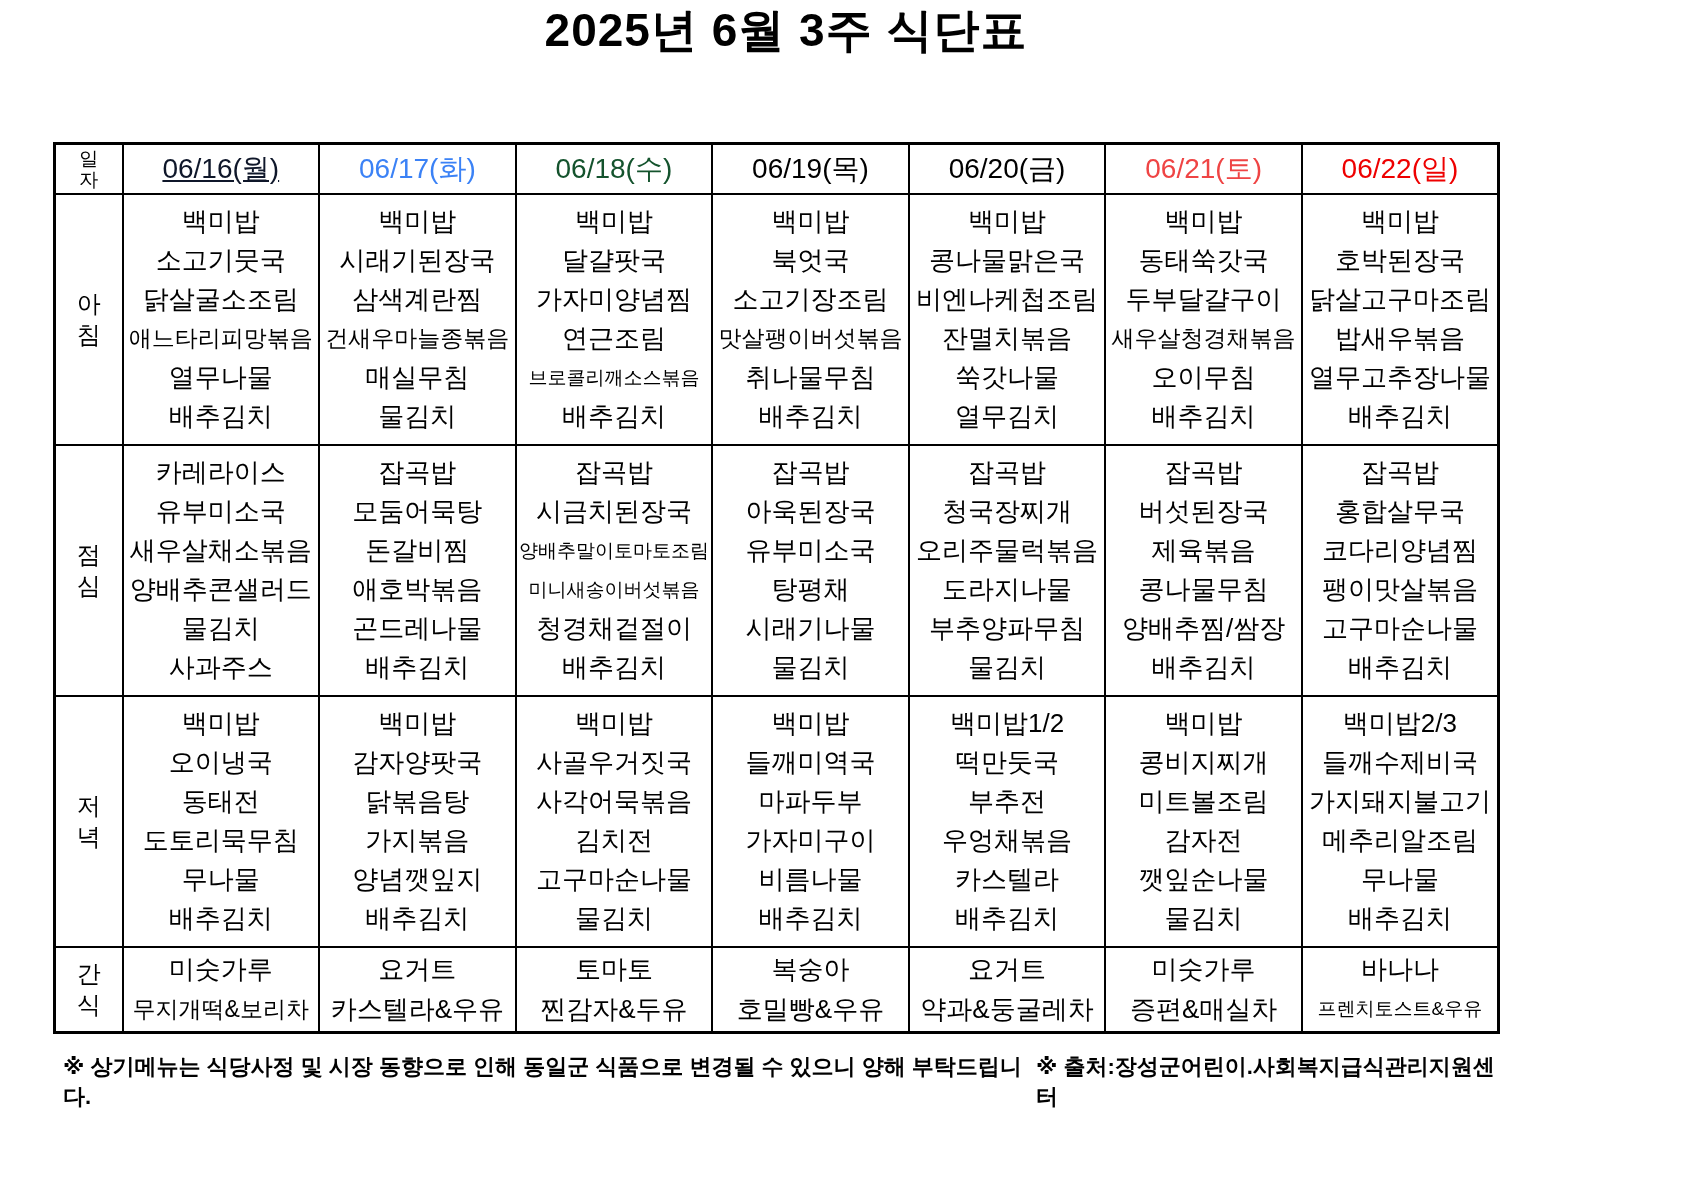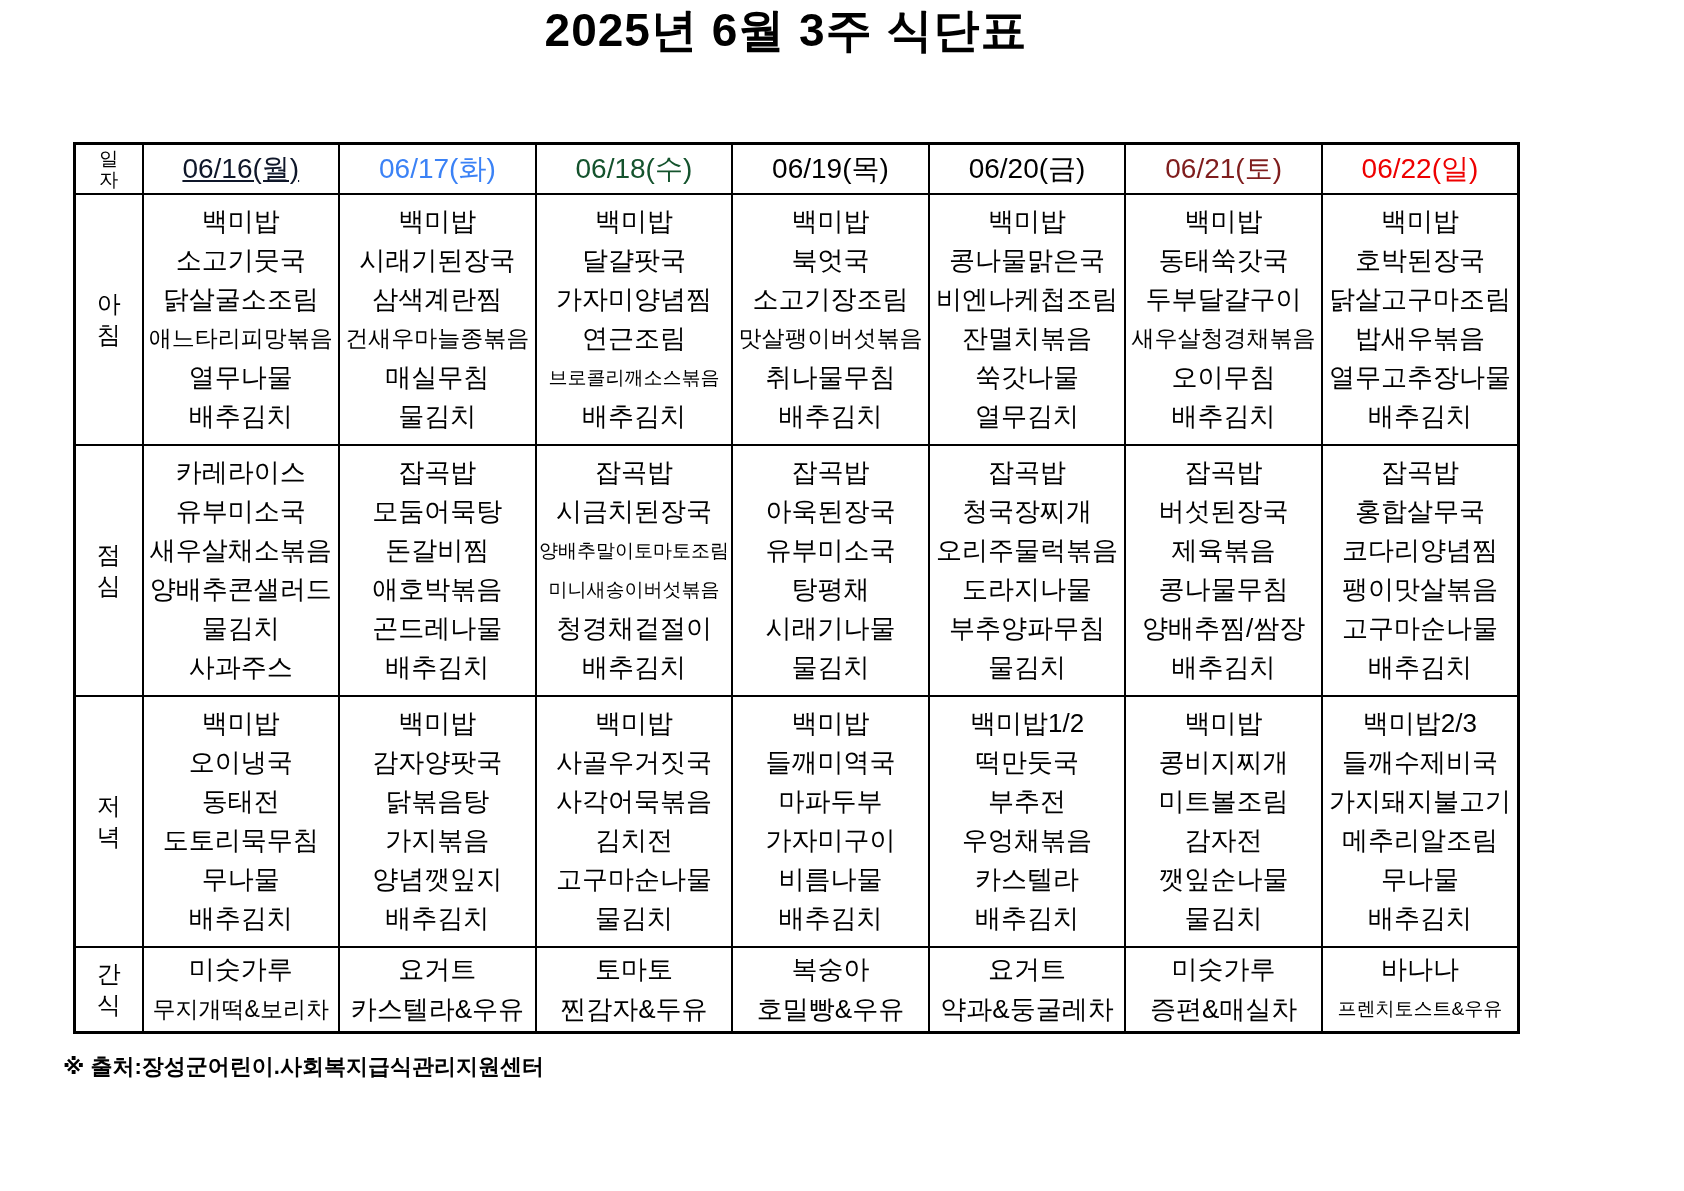--- a/index.html
+++ b/index.html
@@ -20,21 +20,21 @@
   .title{
     margin:0;
     width:1572px;          
     text-align:center;
     font-size:46px;
     font-weight:bold;
     letter-spacing:1px;
   }
   .table-wrap{
     position:absolute;
-    left:73px;
+    left:53px;
     top:142px;
     width:1447px;
     border-radius:16px;
   }
   table.menu-table{
     border-collapse:collapse;
     table-layout:fixed;
     width:1447px;
     border:3px solid #000;
   }
@@ -119,21 +119,21 @@
         <tr>
           <th class="corner">
             <span>일자</span>
           </th>
 
         <th class="date-cell" style="color: #0f172a; text-decoration: underline;">06/16(월)</th>
             <th class="date-cell" style="color: #3b82f6;">06/17(화)</th>
             <th class="date-cell" style="color: #14532d;">06/18(수)</th>
             <th class="date-cell" style="color: rgb(0, 0, 0);">06/19(목)</th>
             <th class="date-cell" style="color: rgb(0, 0, 0);">06/20(금)</th>
-            <th class="date-cell" style="color: #7f1d1d;">06/21(토)</th>
+            <th class="date-cell" style="color: #ef4444;">06/21(토)</th>
             <th class="date-cell" style="color: rgb(238, 0, 0);">06/22(일)</th>
           </tr>
       </thead>
       <tbody>
 
       <tr>
             <th class="row-label"><span>아침</span></th>
             <td class="menu-cell">
               <div class="inner">
                 <div class="menu-item">백미밥</div>
@@ -394,16 +394,17 @@
                 <div class="menu-item">바나나</div>
                 <div class="menu-item xs">프렌치토스트&amp;우유</div>
               </div>
             </td>
           </tr>
         </tbody>
     </table>
   </div>
 
   <div class="footer">
+    <div>※ 상기메뉴는 식당사정 및 시장 동향으로 인해 동일군 식품으로 변경될 수 있으니 양해 부탁드립니다.</div>
     <div>※ 출처:장성군어린이.사회복지급식관리지원센터</div>
   </div>
 
 </div>
 
 </body></html>

